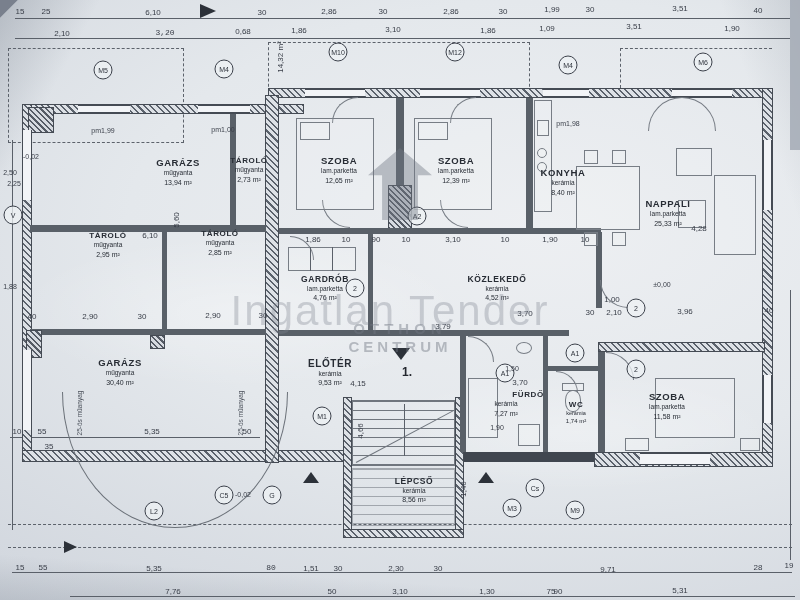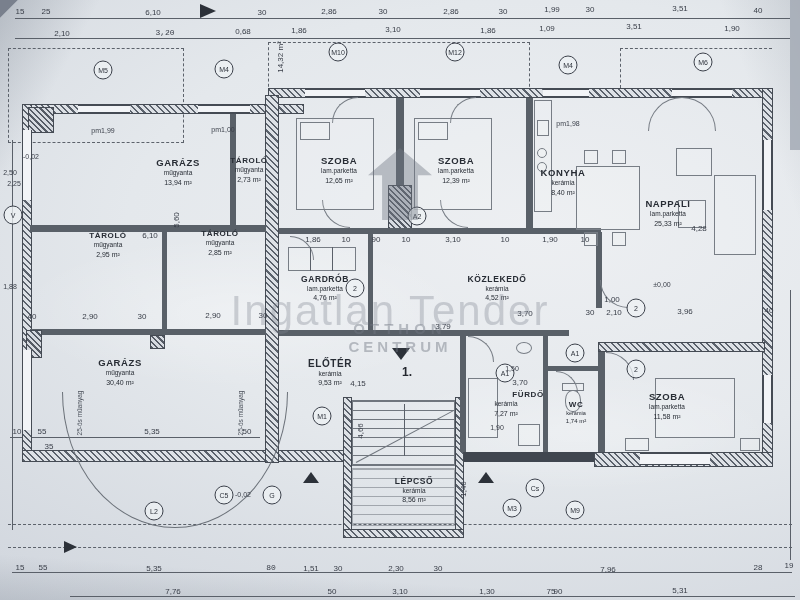--- a/index.html
+++ b/index.html
@@ -392,21 +392,21 @@
   <span class="d" style="left:443px;top:327px;">3,79</span>
 
   <span class="d" style="left:20px;top:568px;">15</span>
   <span class="d" style="left:43px;top:568px;">55</span>
   <span class="d" style="left:154px;top:569px;">5,35</span>
   <span class="d" style="left:271px;top:568px;font-family:Liberation Mono, monospace;">80</span>
   <span class="d" style="left:311px;top:569px;">1,51</span>
   <span class="d" style="left:338px;top:569px;">30</span>
   <span class="d" style="left:396px;top:569px;">2,30</span>
   <span class="d" style="left:438px;top:569px;">30</span>
-  <span class="d" style="left:608px;top:570px;">7,96</span>
+  <span class="d" style="left:608px;top:570px;">9,71</span>
   <span class="d" style="left:758px;top:568px;">28</span>
   <span class="d" style="left:789px;top:566px;">19</span>
 
   <span class="d" style="left:173px;top:592px;">7,76</span>
   <span class="d" style="left:332px;top:592px;">50</span>
   <span class="d" style="left:400px;top:592px;">3,10</span>
   <span class="d" style="left:487px;top:592px;">1,30</span>
   <span class="d" style="left:520px;top:592px;margin-left:31px;">75</span>
   <span class="d" style="left:558px;top:592px;">90</span>
   <span class="d" style="left:680px;top:591px;">5,31</span>

